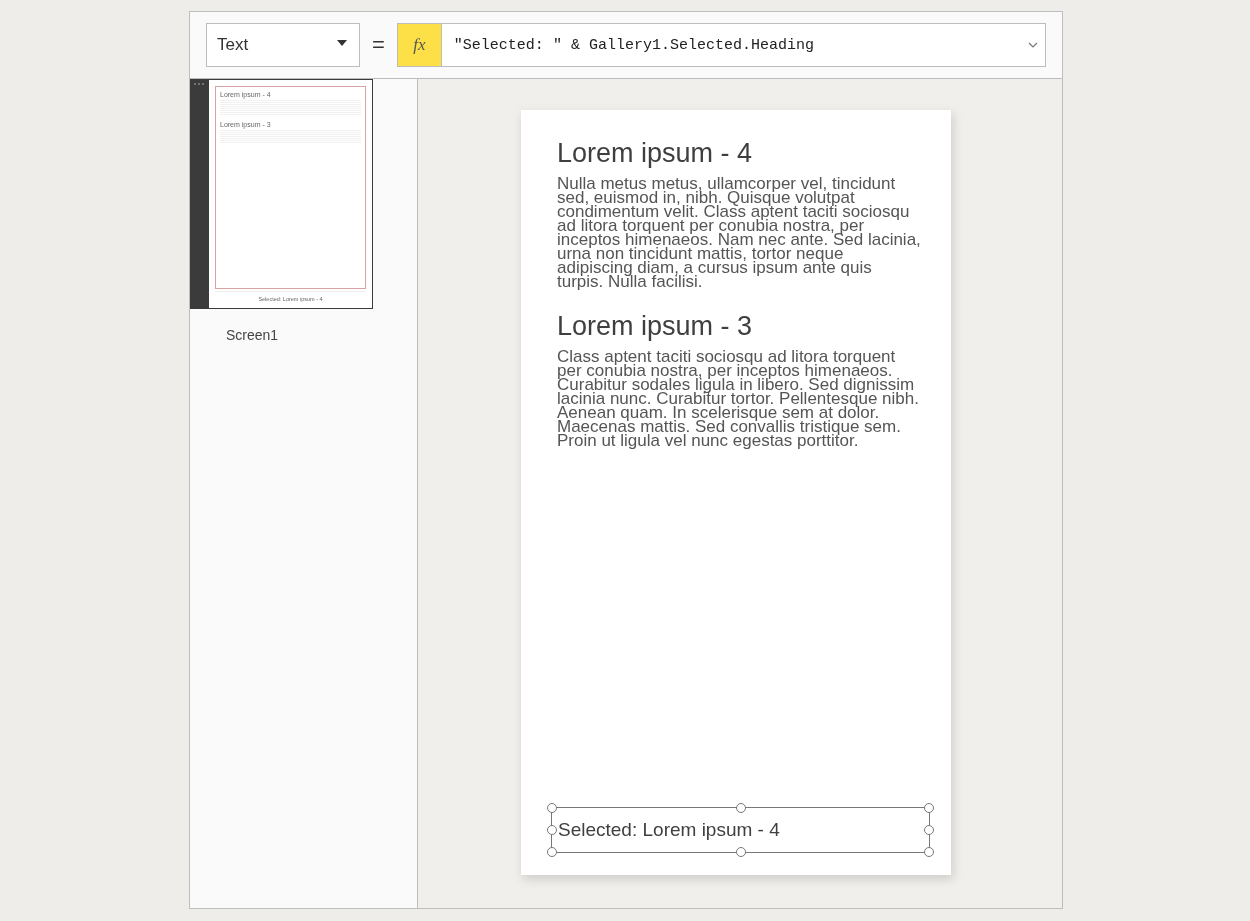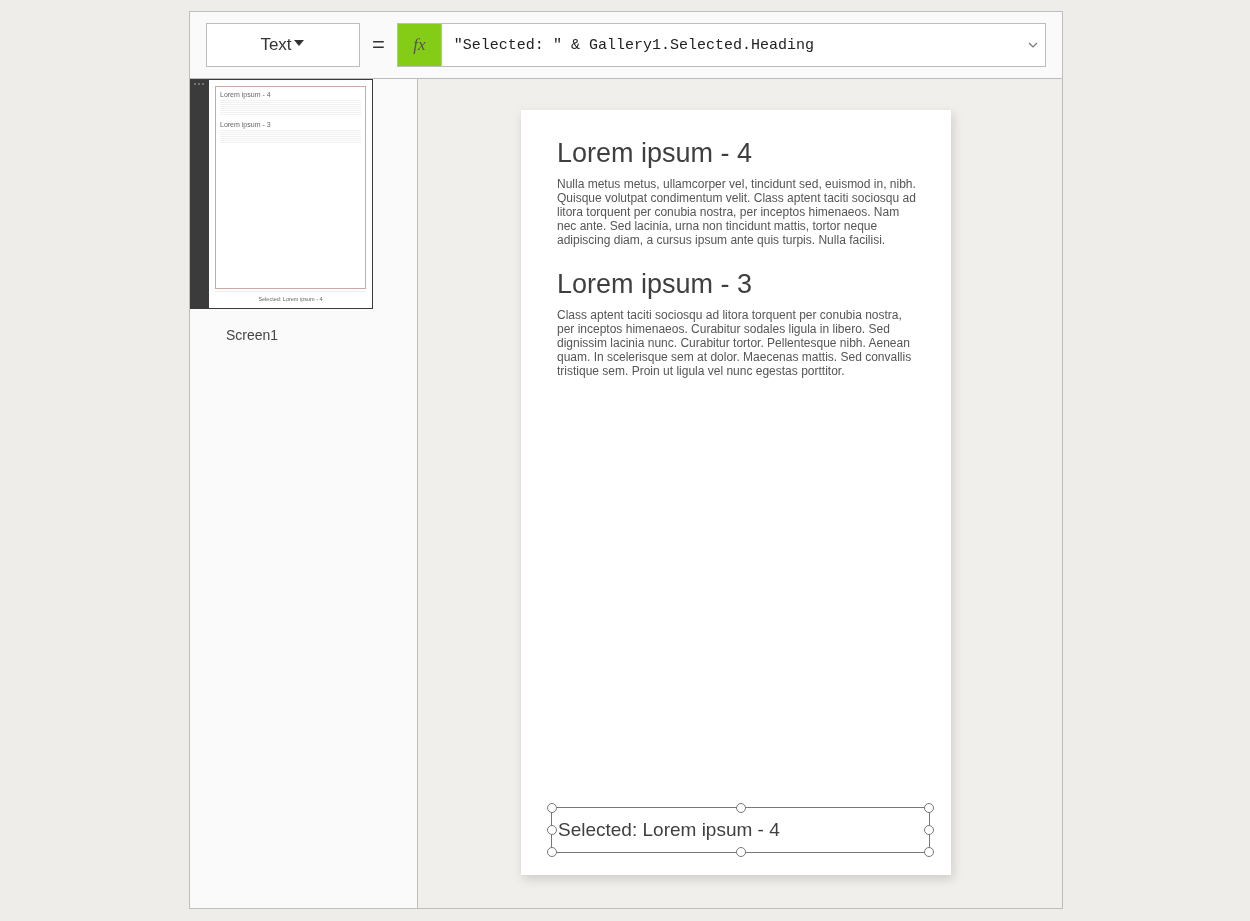--- a/index.html
+++ b/index.html
@@ -17,42 +17,42 @@
     border-bottom: 1px solid #bdbdbd;
     display: flex; align-items: center;
     padding: 0 16px;
     gap: 12px;
     background: #fafafa;
   }
   .prop-dropdown {
     width: 154px; height: 44px;
     border: 1px solid #bdbdbd;
     background: #ffffff;
-    display: flex; align-items: center; justify-content: center;
+    display: flex; align-items: center; justify-content: space-between;
     padding: 0 10px;
     font-size: 17px;
     color: #333;
     cursor: pointer;
   }
   .equals {
     font-size: 22px; color: #333; font-weight: 300;
   }
   .fx-row {
     flex: 1; height: 44px;
     border: 1px solid #bdbdbd;
     display: flex; align-items: stretch;
     background: #ffffff;
   }
   .fx-label {
     width: 44px;
     display: flex; align-items: center; justify-content: center;
     font-style: italic; font-family: "Segoe UI", serif;
     font-size: 17px; color: #555;
     border-right: 1px solid #bdbdbd;
-    background: #84cc16;
+    background: #fde047;
   }
   .fx-input {
     flex: 1; border: none; outline: none;
     padding: 0 12px;
     font-family: Consolas, "Courier New", monospace;
     font-size: 15px; color: #222;
   }
   .fx-caret {
     width: 24px; display:flex; align-items:center; justify-content:center;
     color:#888; font-size:10px; cursor:pointer;
@@ -111,21 +111,21 @@
     width: 430px; height: 765px;
     background: #ffffff;
     box-shadow: 2px 4px 10px rgba(0,0,0,0.15);
   }
   .gallery { padding: 28px 30px 0 36px; }
   .item-heading {
     font-size: 27px; font-weight: 400; color: #3f3f3f;
     margin-bottom: 8px;
   }
   .item-body {
-    font-size: 12px; line-height: 14px; color: #555;
+    font-size: 17px; line-height: 14px; color: #555;
     margin-bottom: 22px;
   }
   .selected-control {
     position: absolute;
     left: 30px; bottom: 22px;
     width: 379px; height: 46px;
     border: 1px solid #777;
     display:flex; align-items:center;
     padding: 0 6px;
     font-size: 19px; color: #3f3f3f;

